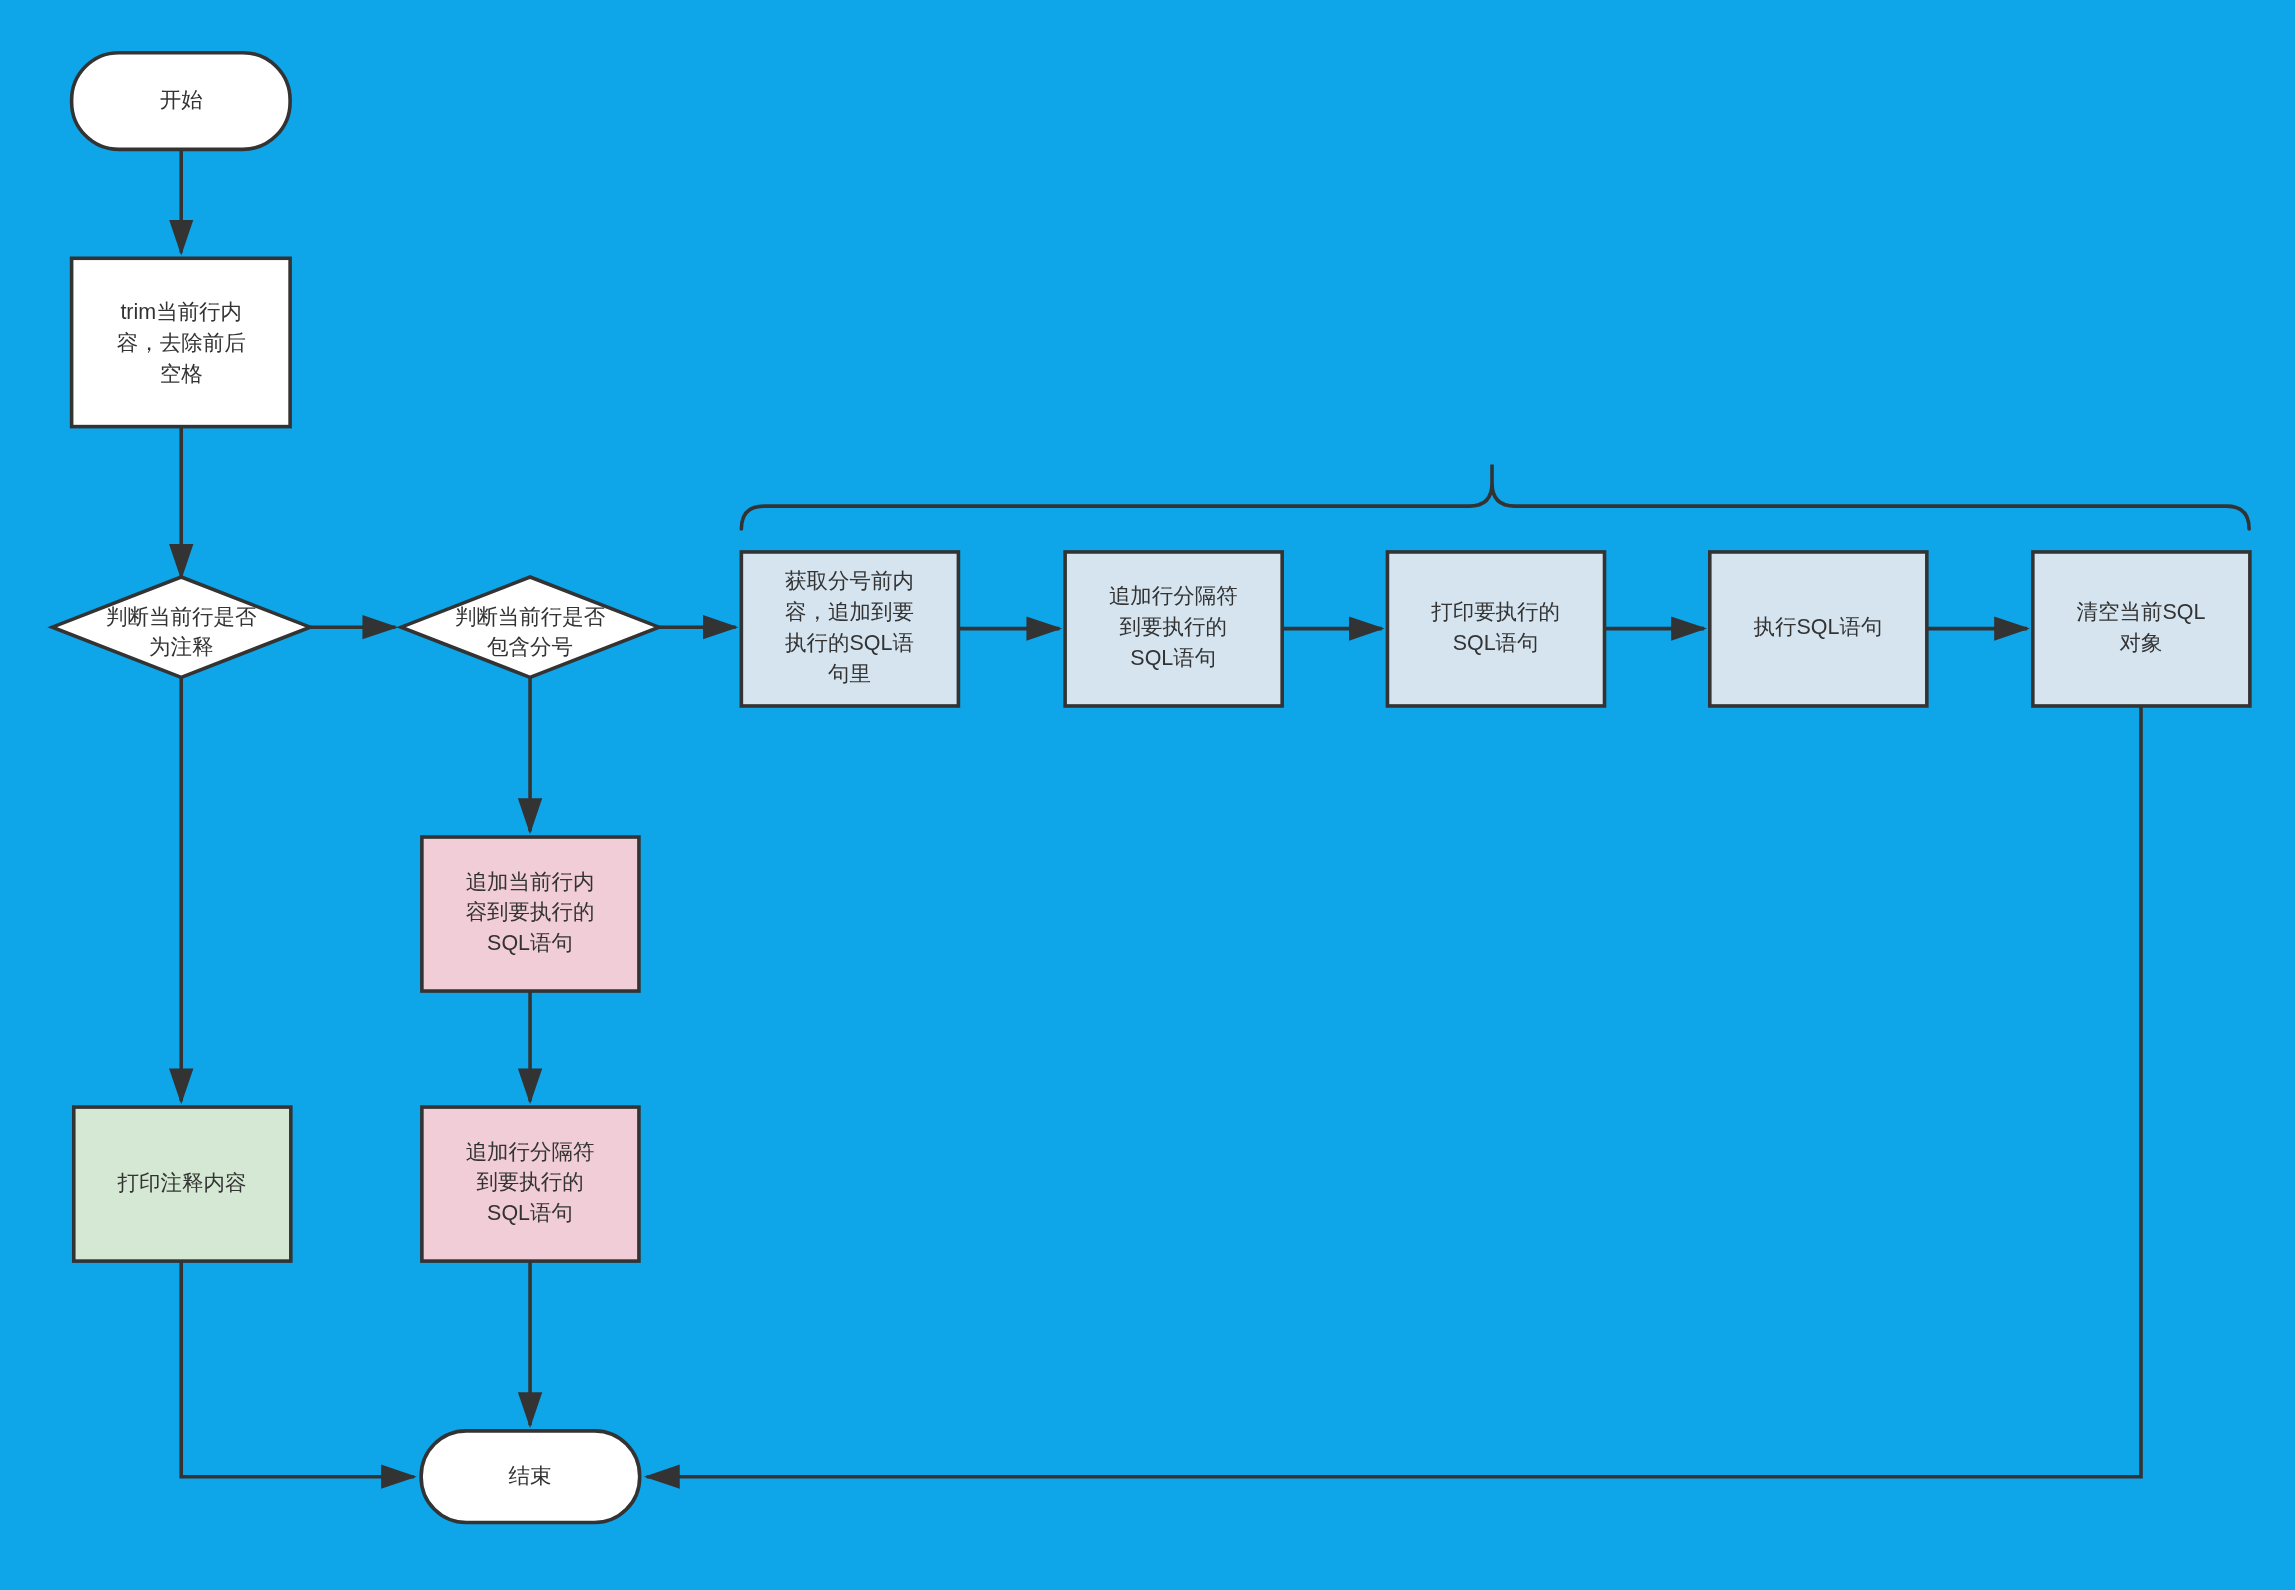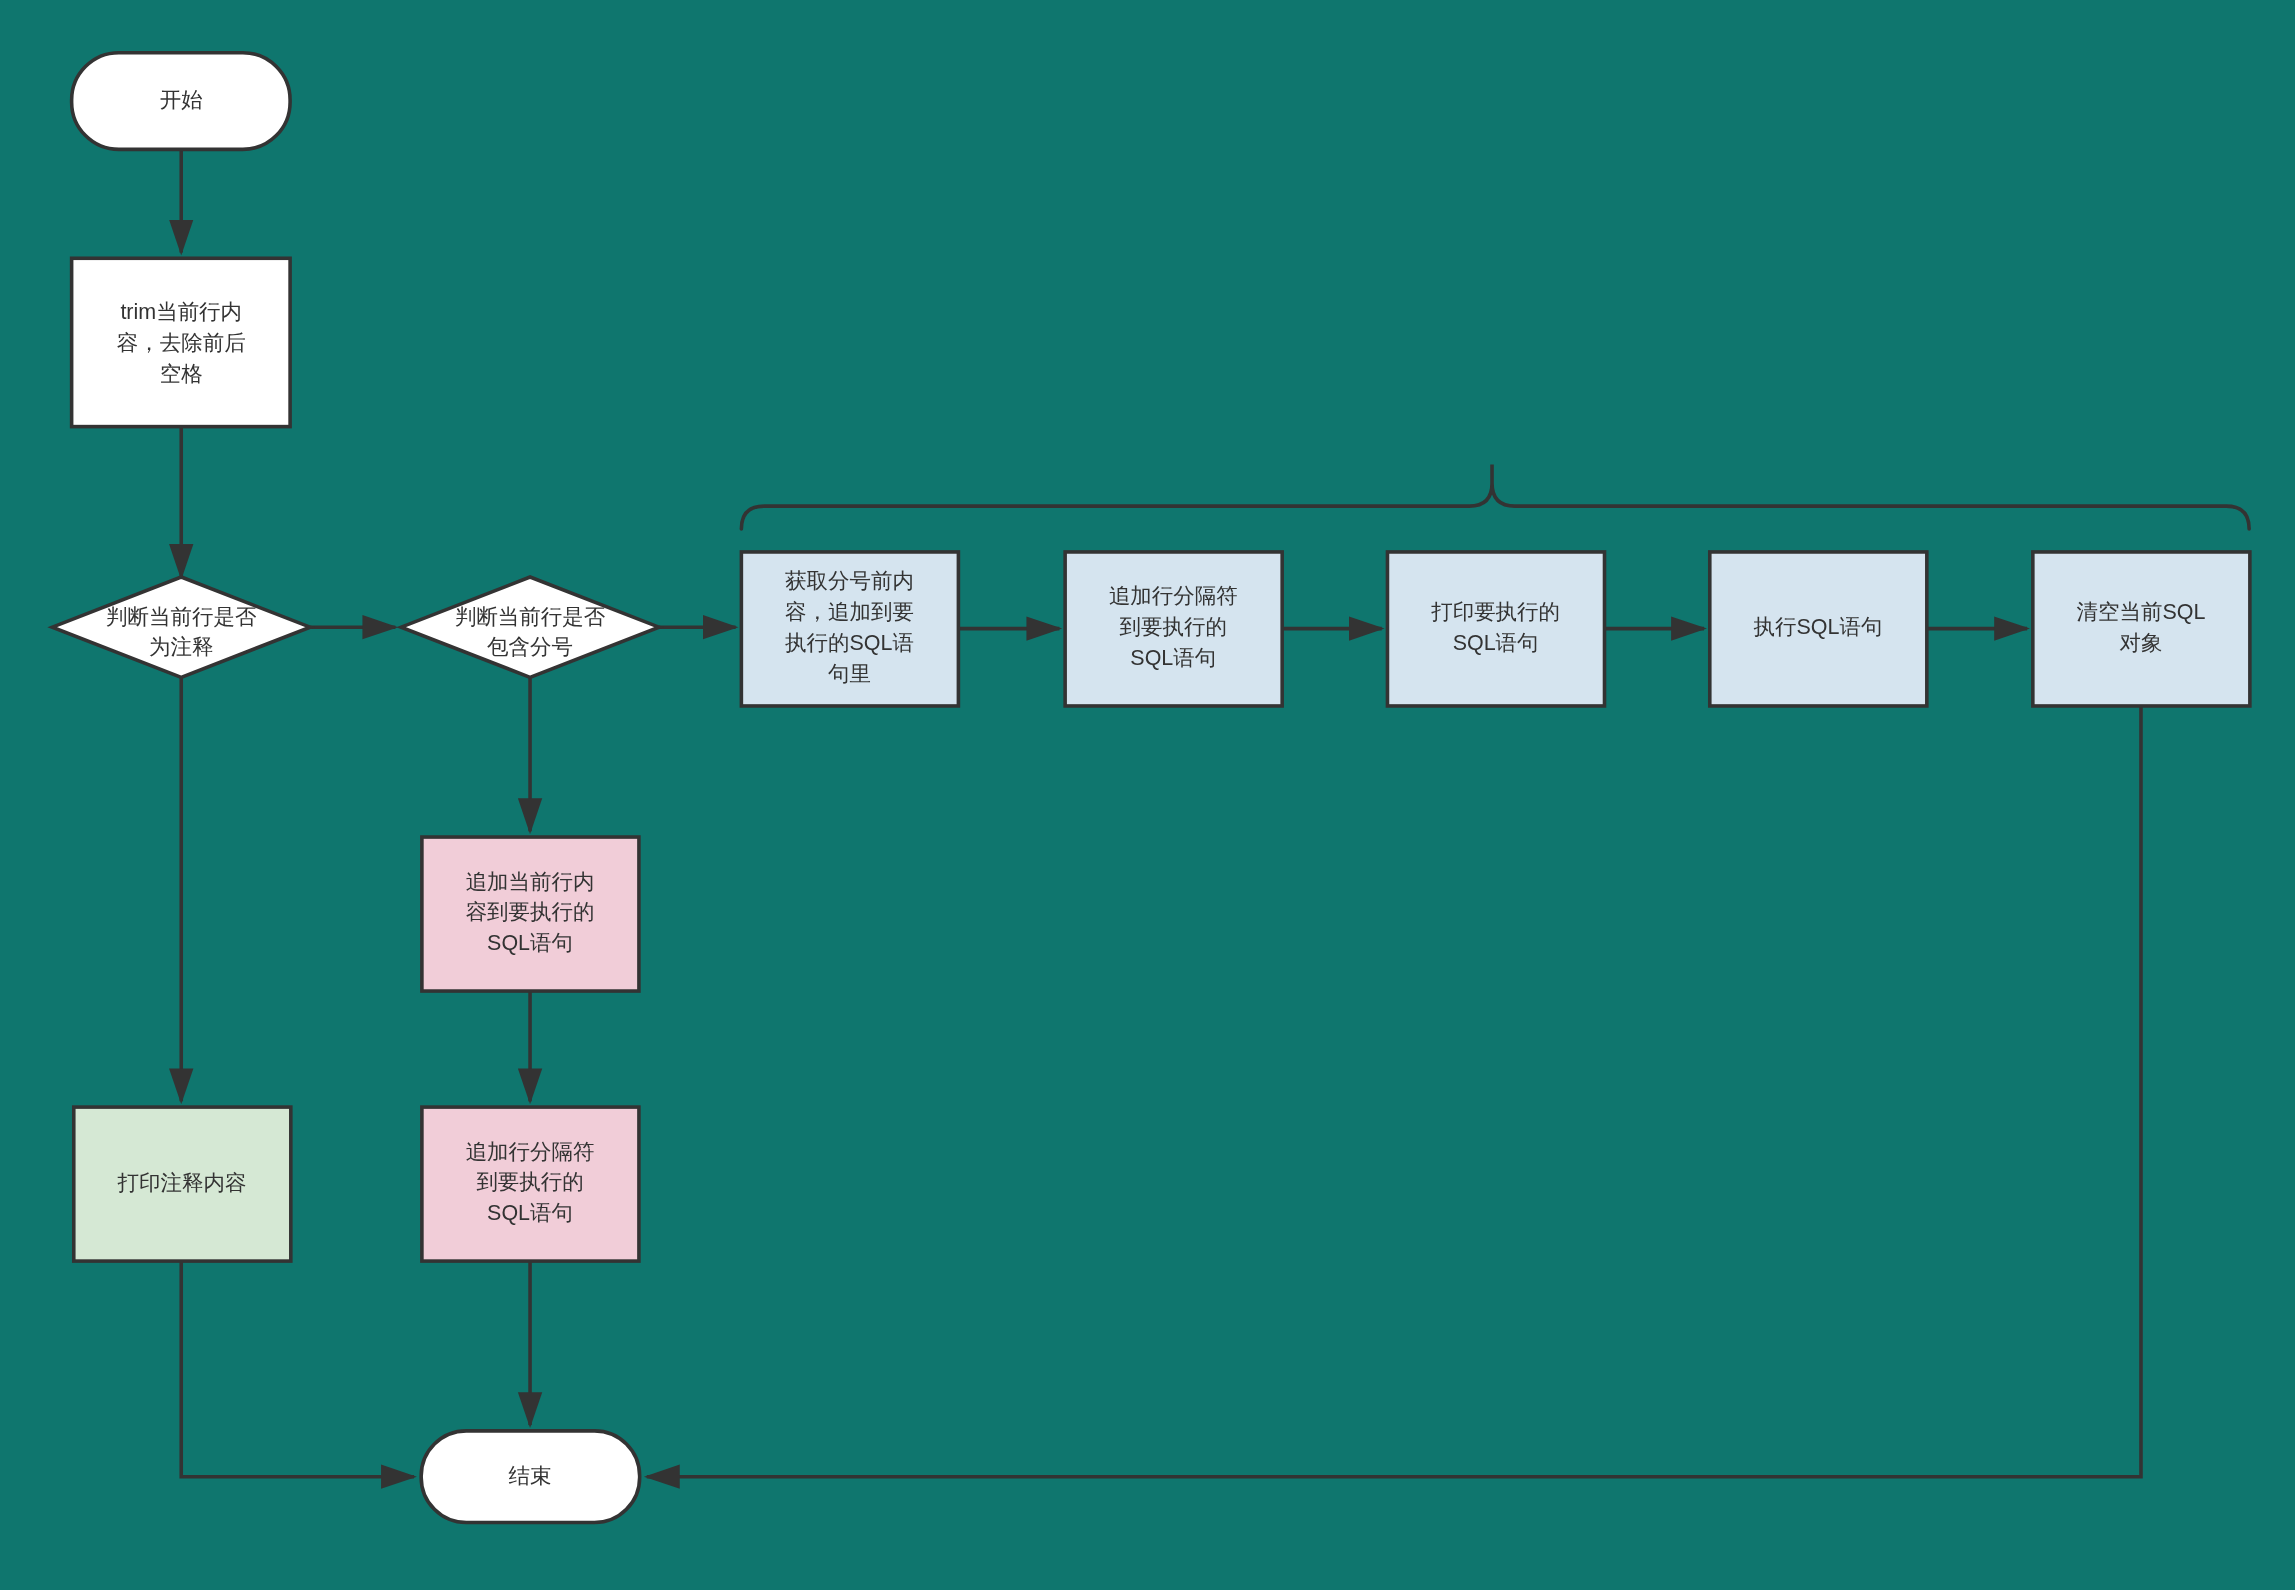--- a/index.html
+++ b/index.html
@@ -1,17 +1,17 @@
 <!DOCTYPE html>
 <html style="font-size:11.5px"><head>
 <meta charset="utf-8">
 <style>
   html,body{margin:0;padding:0;background:#000;}
   body{width:2295px;height:1591px;overflow:hidden;font-family:"Liberation Sans","DejaVu Sans",sans-serif;}
-  #stage{position:relative;width:2295px;height:1591px;background:#0f766e;}
+  #stage{position:relative;width:2295px;height:1591px;background:#0ea5e9;}
   svg#flow{position:absolute;left:0;top:0;width:2295px;height:1591px;}
   .nodeText{font-family:"Liberation Sans","DejaVu Sans",sans-serif;font-size:30px;fill:#333333;dominant-baseline:middle;text-anchor:middle;}
   .shape{stroke:#333333;stroke-width:5px;}
   .edge{stroke:#333333;stroke-width:5px;fill:none;}
   .brace{stroke:#333333;stroke-width:5px;fill:none;stroke-linecap:round;}
 </style>
 </head>
 <body>
 
 <div id="stage">

